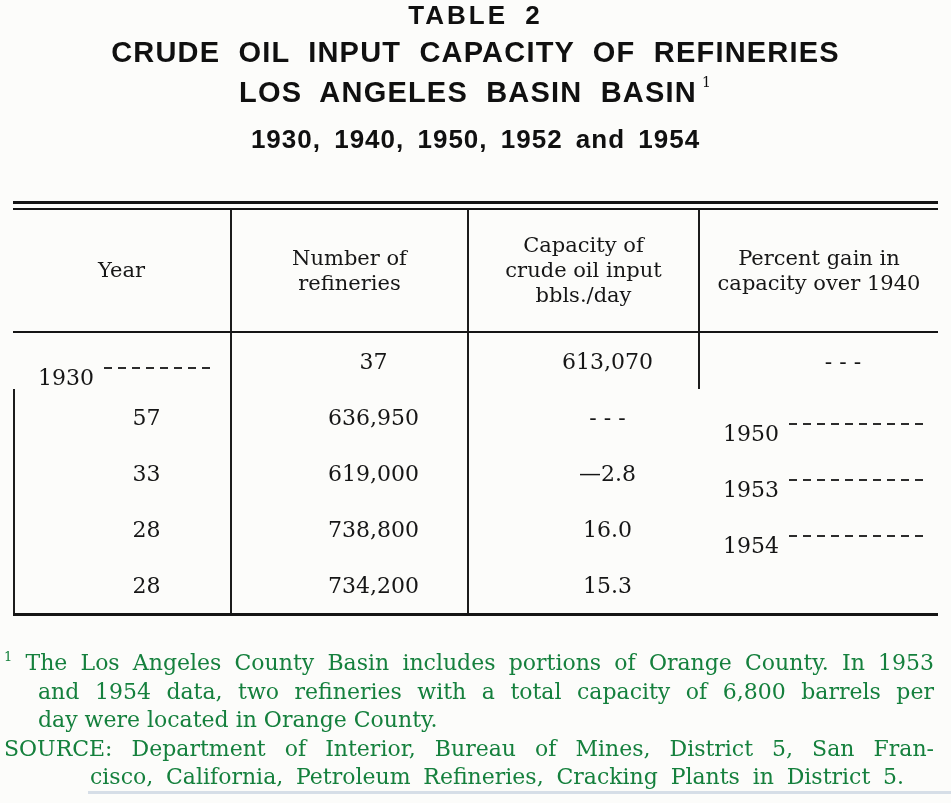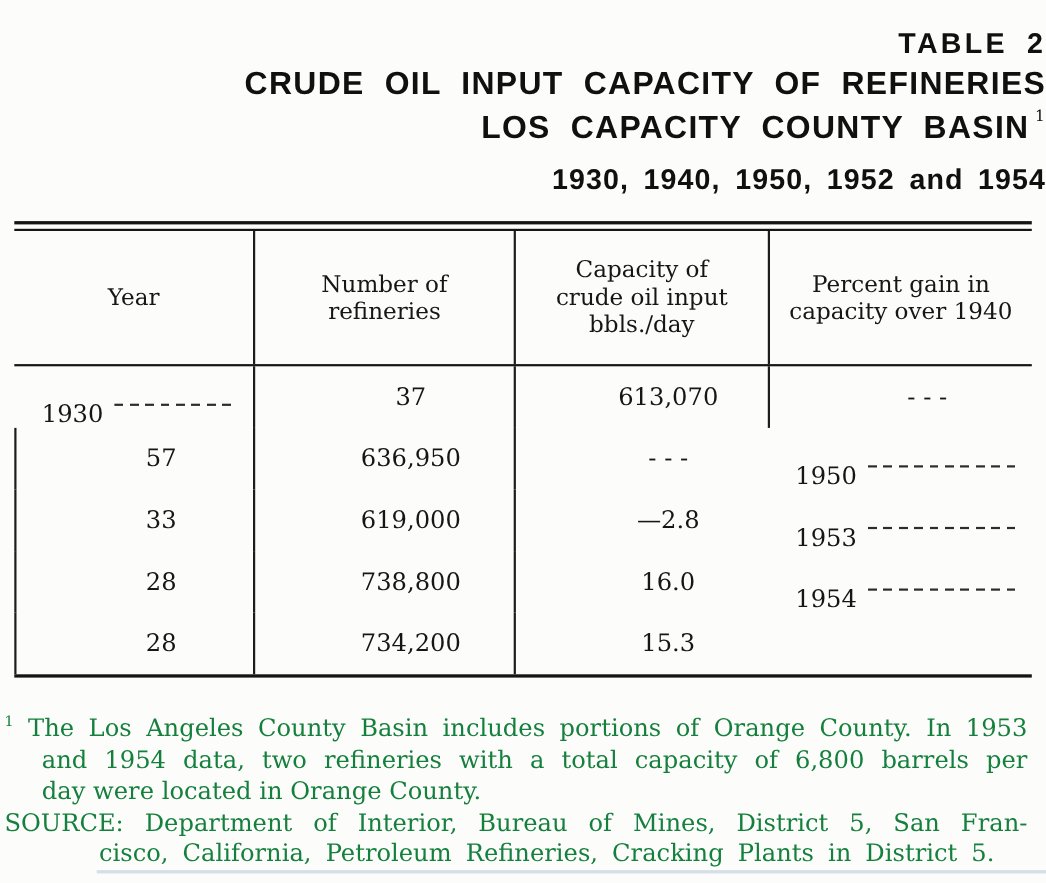--- a/index.html
+++ b/index.html
@@ -6,21 +6,21 @@
   body {
     width:951px; height:803px; position:relative;
     background:#fcfcfa; overflow:hidden;
     font-family:"DejaVu Serif","Liberation Serif",serif;
     color:#161616;
   }
   .page { position:absolute; inset:0; }
 
   
   .heading {
-    text-align:right; padding-top:24px;
+    text-align:center; 
     font-family:"Liberation Sans","DejaVu Sans",sans-serif;
     font-weight:bold; color:#101010;
   }
   .table-label { font-size:26px; letter-spacing:3px; word-spacing:7px; }
   .title1 { margin-top:5px; font-size:29px; letter-spacing:1.2px; word-spacing:9px; }
   .title2 { margin-top:7px;  font-size:29px; letter-spacing:1.2px; word-spacing:9px; }
   .title2 sup { font-size:14px; font-weight:normal; margin-left:5px;
                 font-family:"DejaVu Serif",serif; position:relative; top:-4px; }
   .subtitle { margin-top:15px; font-size:26px; letter-spacing:1px; word-spacing:5px; }
 
@@ -55,21 +55,21 @@
                background:#bcc9db; opacity:.6; }
 </style>
 </head>
 <body>
 
 <div class="page">
 
   <div class="heading">
     <div class="table-label">TABLE 2</div>
     <div class="title1">CRUDE OIL INPUT CAPACITY OF REFINERIES</div>
-    <div class="title2"><span>LOS CAPACITY COUNTY BASIN</span><sup>1</sup></div>
+    <div class="title2"><span>LOS ANGELES BASIN BASIN</span><sup>1</sup></div>
     <div class="subtitle">1930, 1940, 1950, 1952 and 1954</div>
   </div>
 
   <div class="tbl">
     <div class="rule-double"></div>
 
     <div class="grid">
 
       <div class="cell hc c1">
         <div>Year</div>

